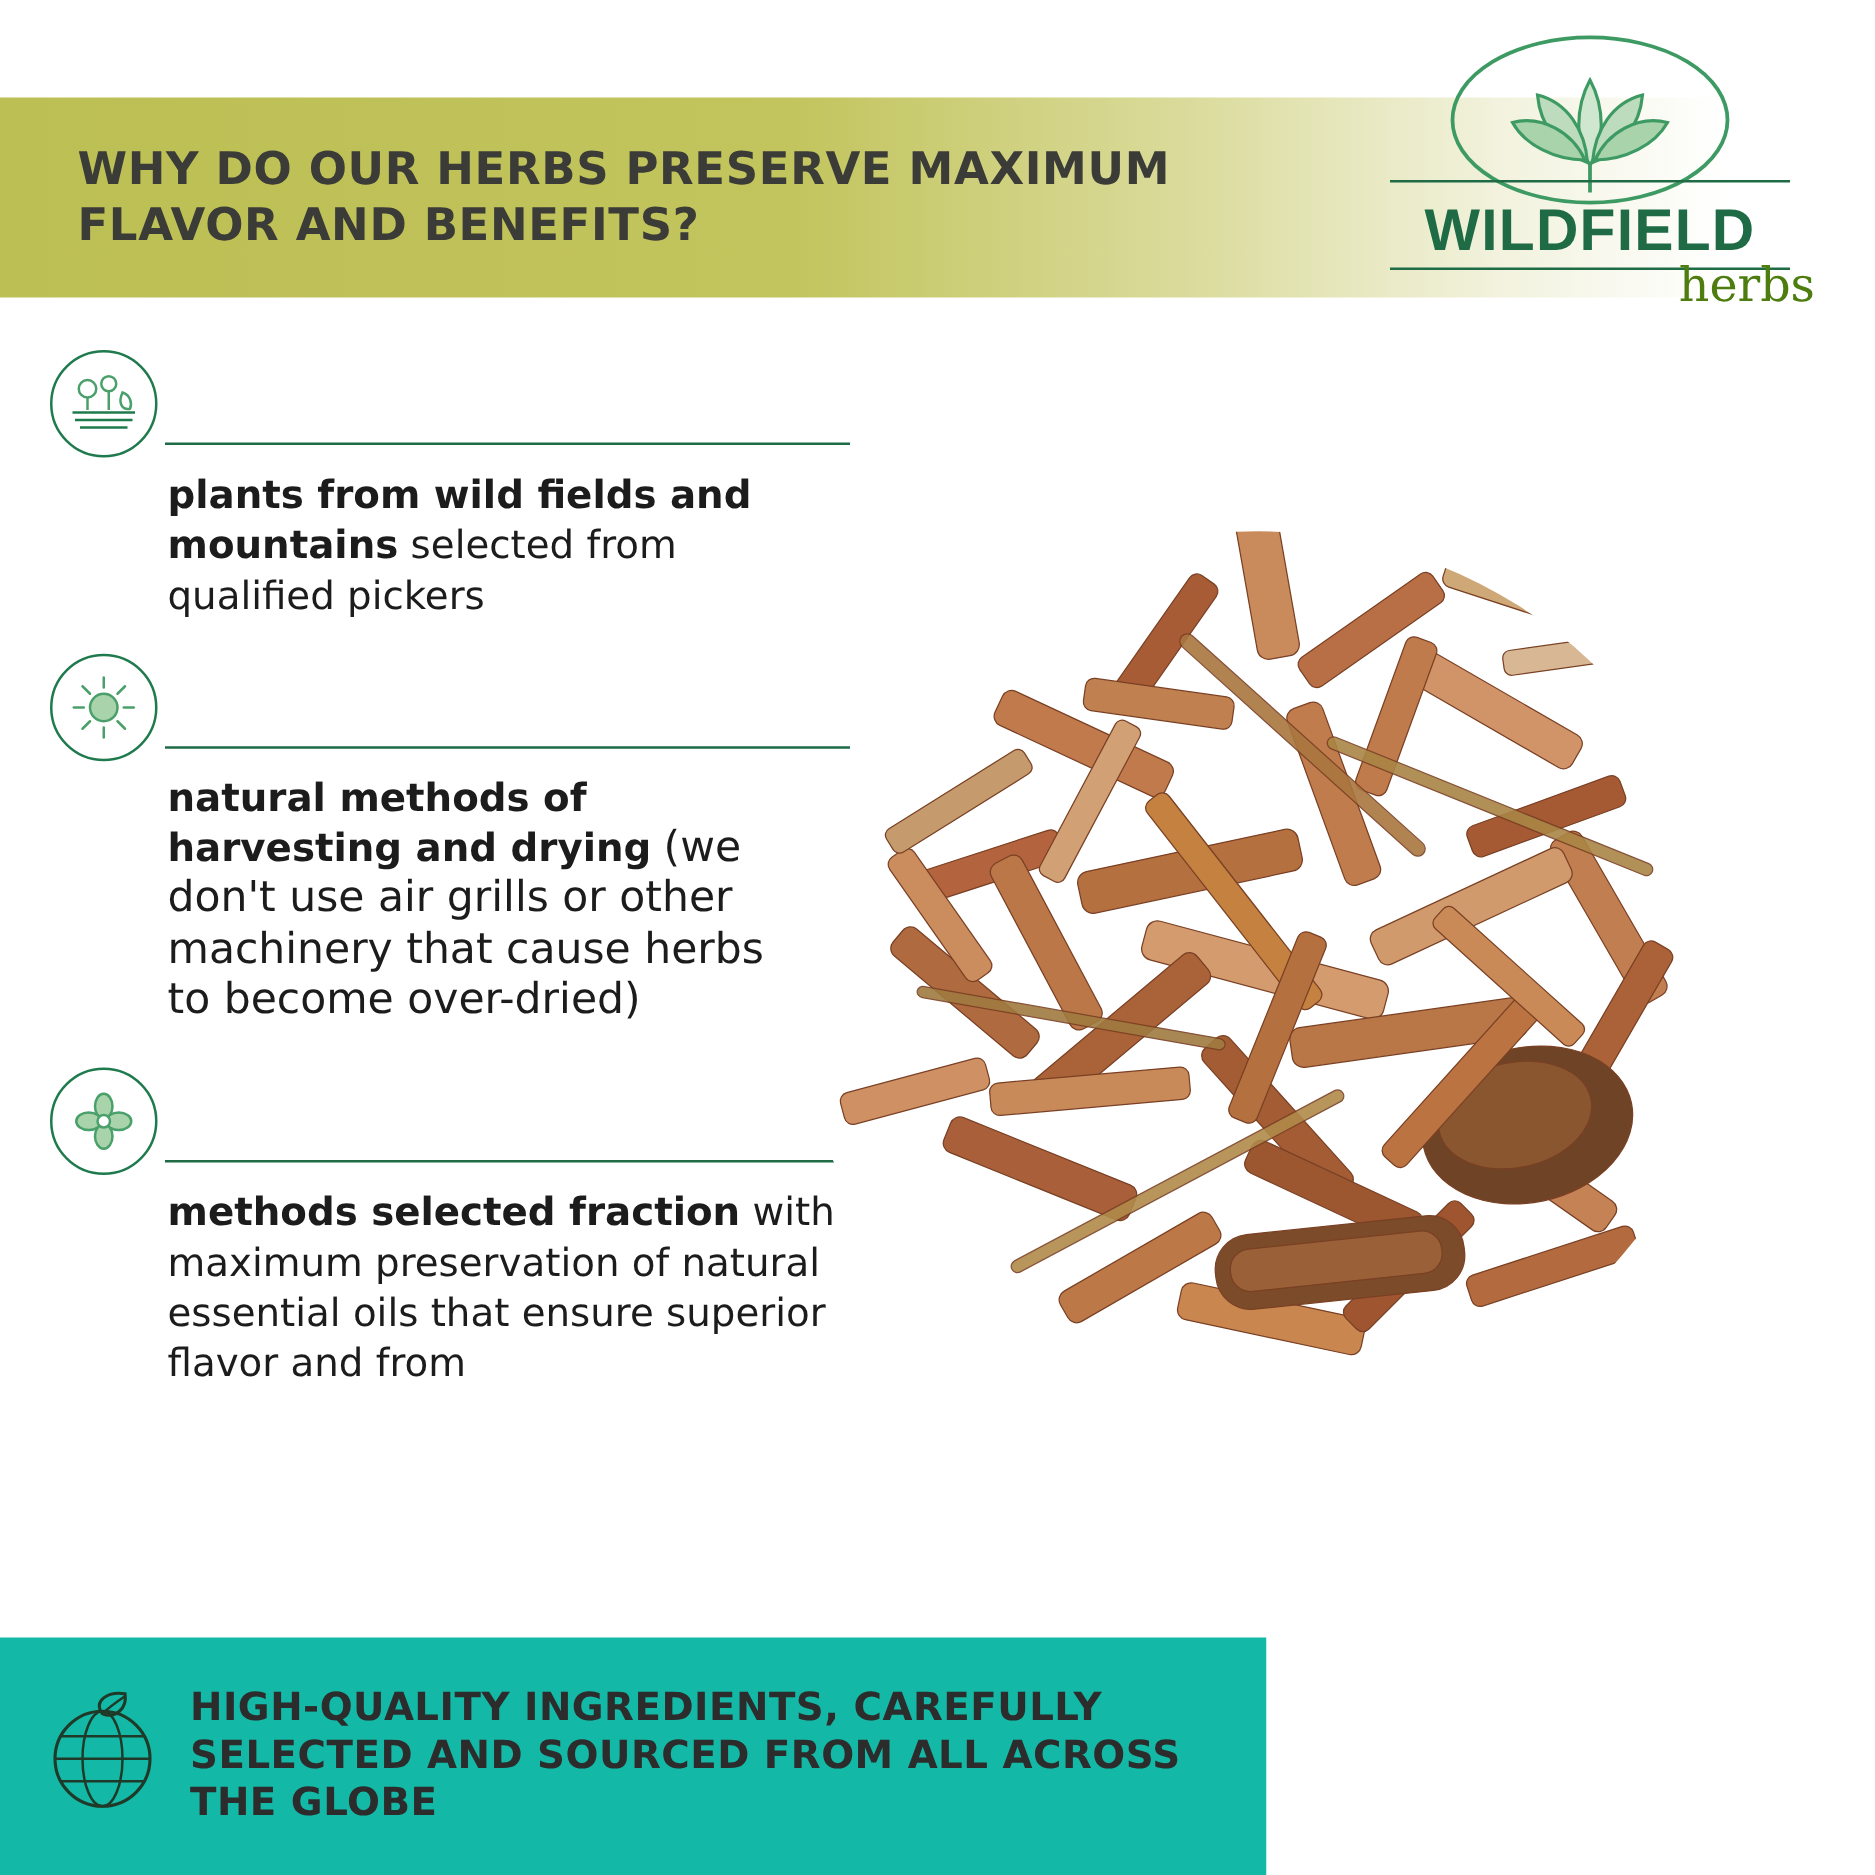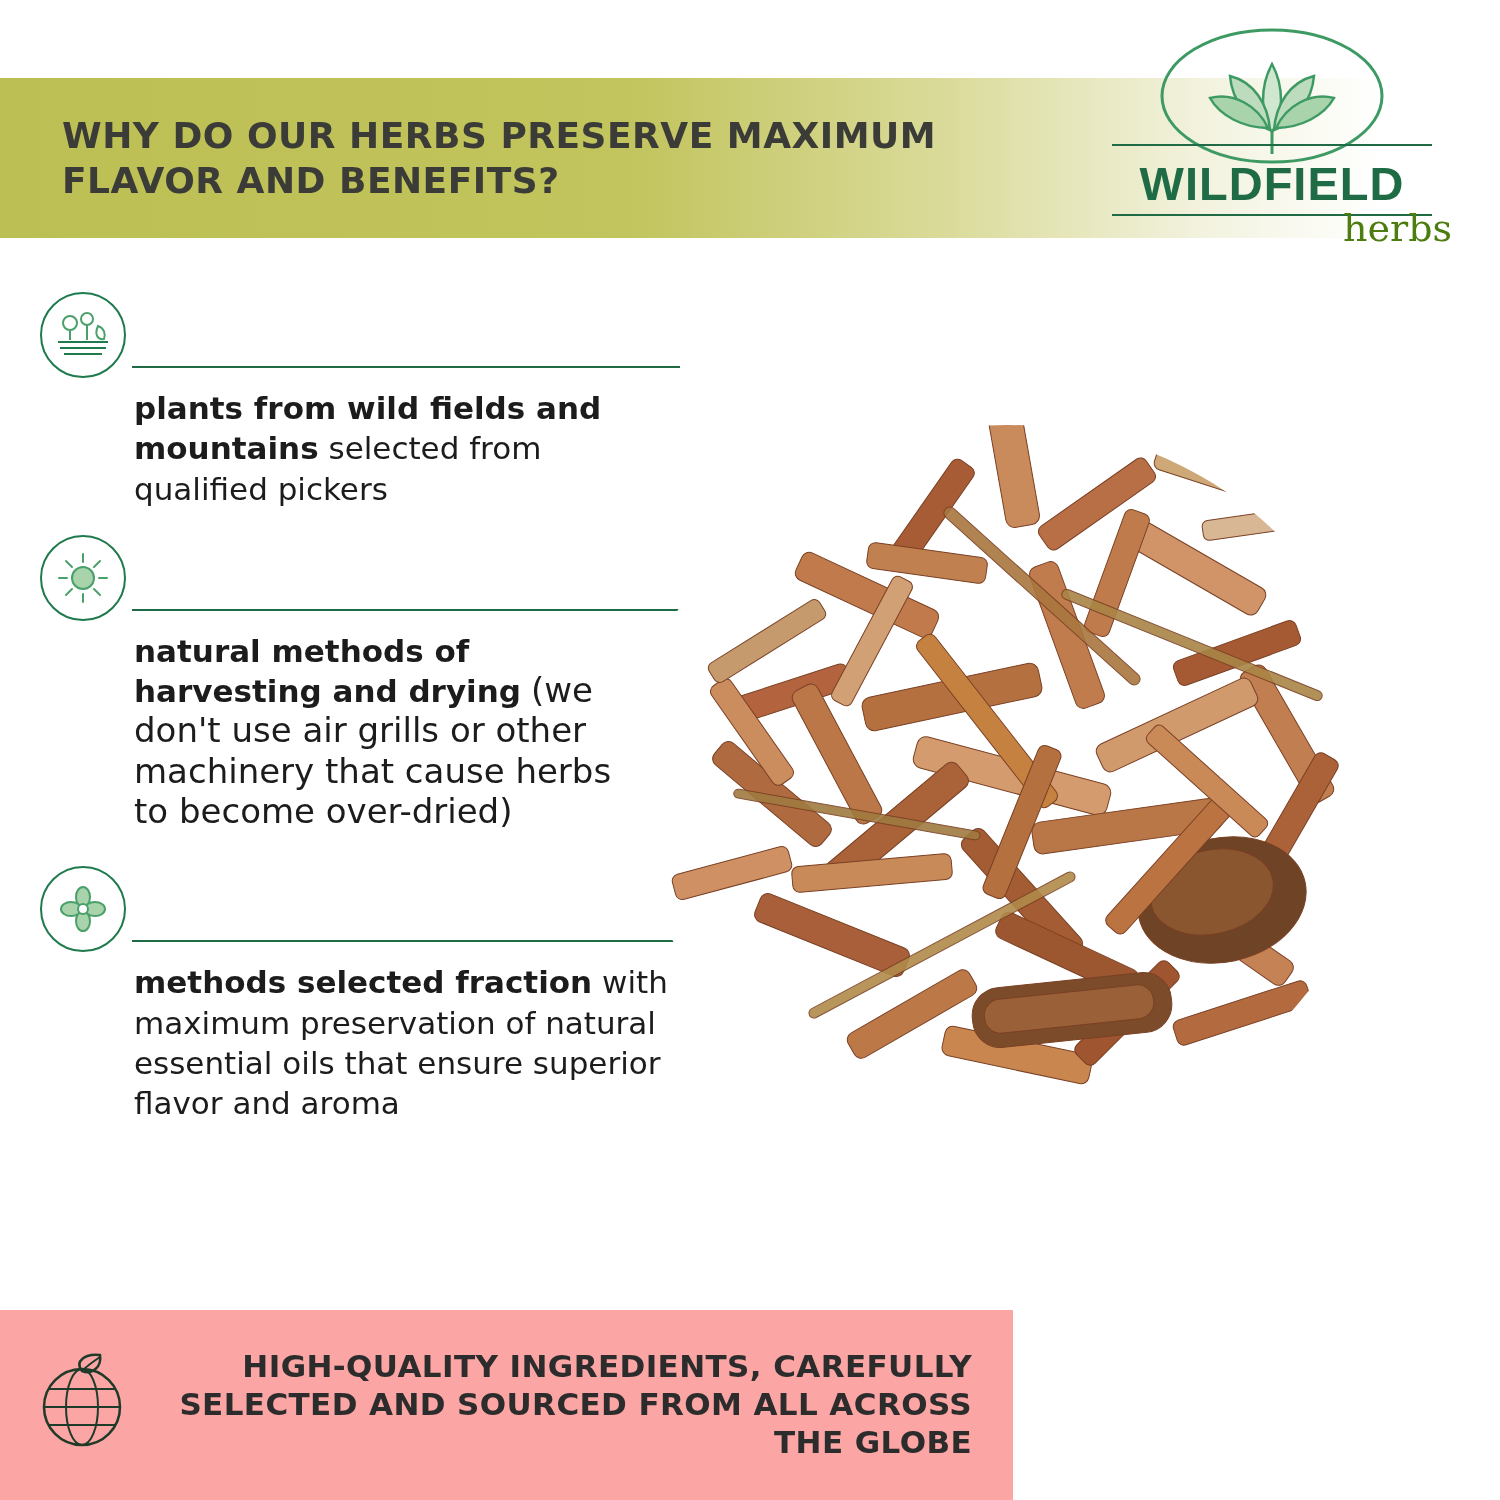--- a/index.html
+++ b/index.html
@@ -59,21 +59,21 @@
     width: 360px;
     text-align: right;
     font-family: "DejaVu Serif", serif;
     font-size: 38px;
     color: #4d7c0f;
   }
 
   
   .features {
     position: absolute;
-    left: 40px; top: 292px;
+    left: 40px; top: 280px;
     width: 640px;
   }
   .feature { position: relative; margin-bottom: 18px; }
   .feature-head {
     display: flex;
     align-items: center;
     height: 86px;
   }
   .icon-circle {
     width: 86px; height: 86px;
@@ -122,22 +122,22 @@
 
   
   .bottom {
     position: absolute;
     left: 0; bottom: 0;
     width: 1500px; height: 190px;
     display: flex;
   }
   .banner-left {
     width: 1013px; height: 190px;
-    background: #fca5a5;
-    display: flex; align-items: center; text-align: right;
+    background: #14b8a6;
+    display: flex; align-items: center;
   }
   .banner-right {
     width: 487px; height: 190px;
     background: #b9cc8e;
     display: flex; align-items: center;
   }
   .globe-wrap {
     margin-left: 30px; margin-right: 18px;
     flex: 0 0 auto;
   }
@@ -245,21 +245,21 @@
               <ellipse cx="27" cy="39" rx="7" ry="10"></ellipse>
               <ellipse cx="15" cy="27" rx="10" ry="7"></ellipse>
               <ellipse cx="39" cy="27" rx="10" ry="7"></ellipse>
             </g>
             <circle cx="27" cy="27" r="5" fill="#ffffff" stroke="#4aa06a" stroke-width="2"></circle>
           </svg>
         </div>
         <div class="rule"></div>
       </div>
       <div class="feature-text">
-        <b>methods selected fraction</b><span> with maximum preservation of natural essential oils that ensure superior flavor and aroma</span>
+        <b>methods selected fraction</b><span> with maximum preservation of natural essential oils that ensure superior flavor and from</span>
       </div>
     </div>
 
   </div>
 
   <div class="product">
     <svg class="pile" viewBox="0 0 790 800">
       <defs>
         <clipPath id="pileClip">
           <ellipse cx="395" cy="400" rx="375" ry="355"></ellipse>

